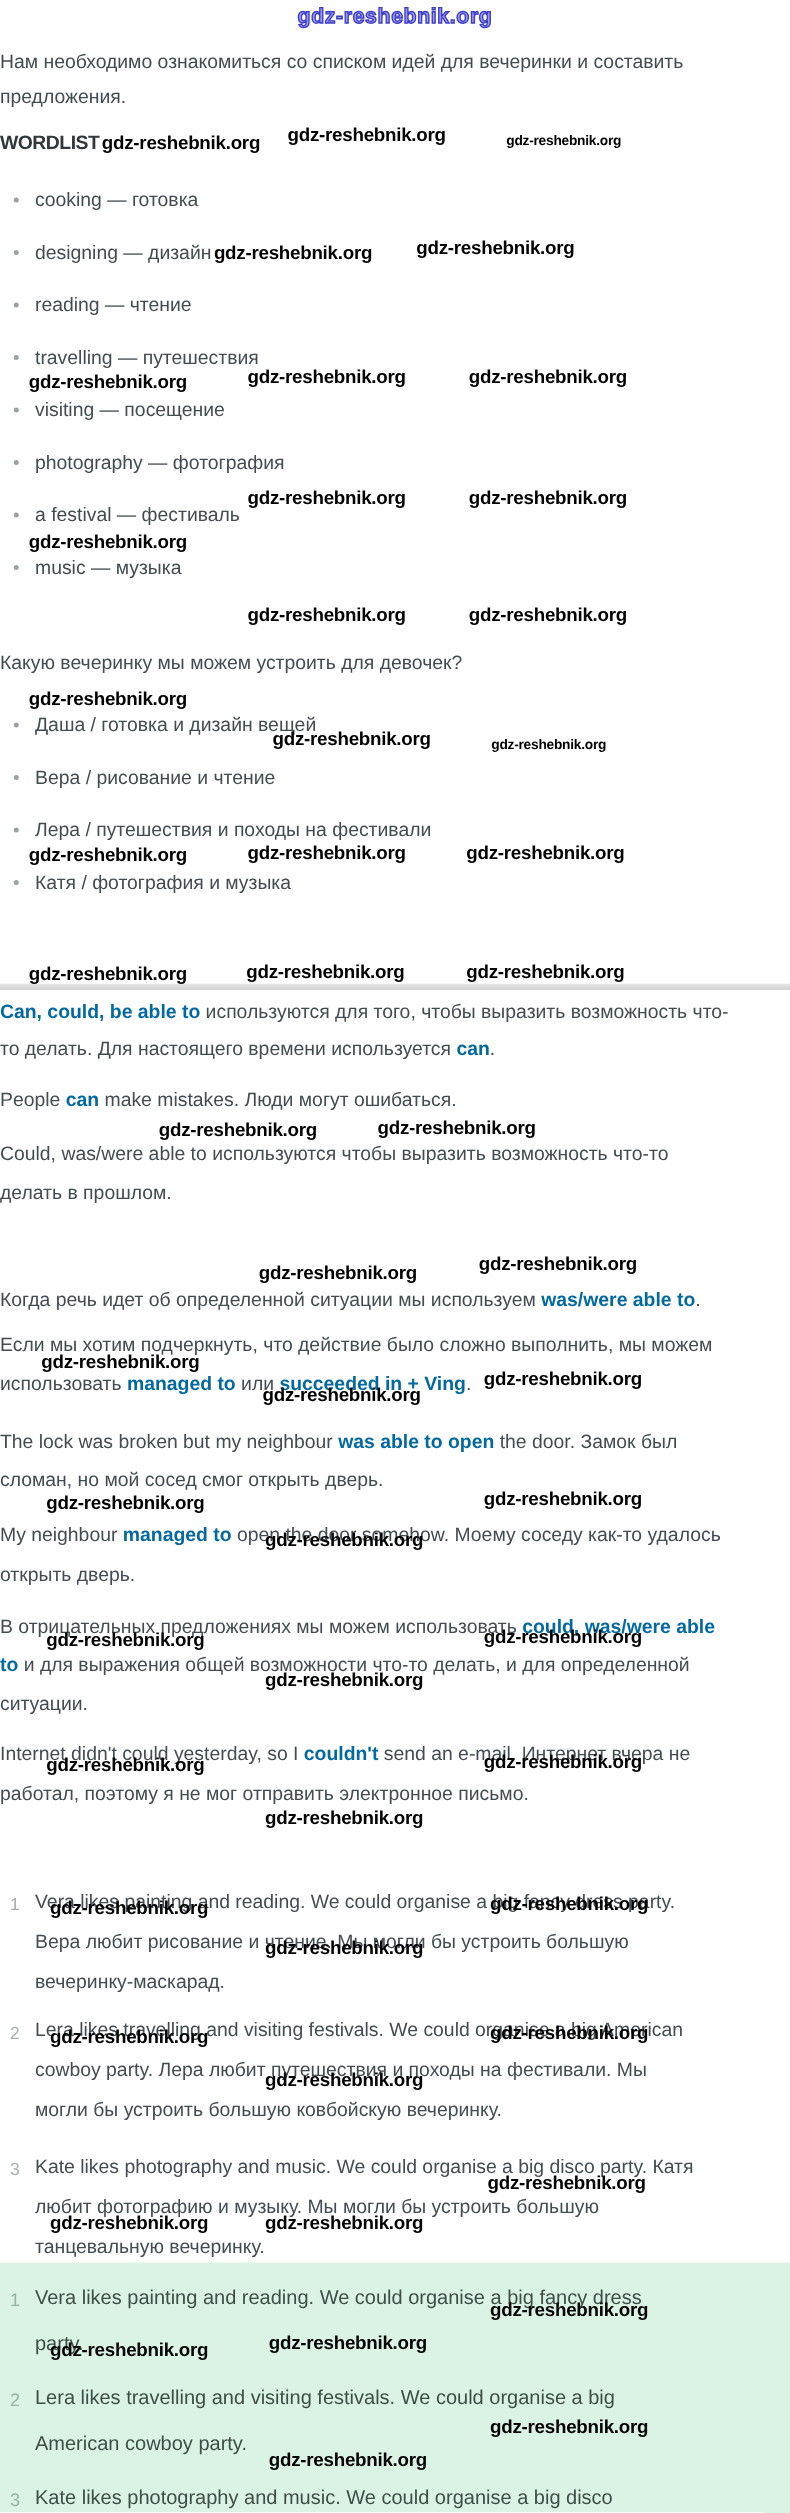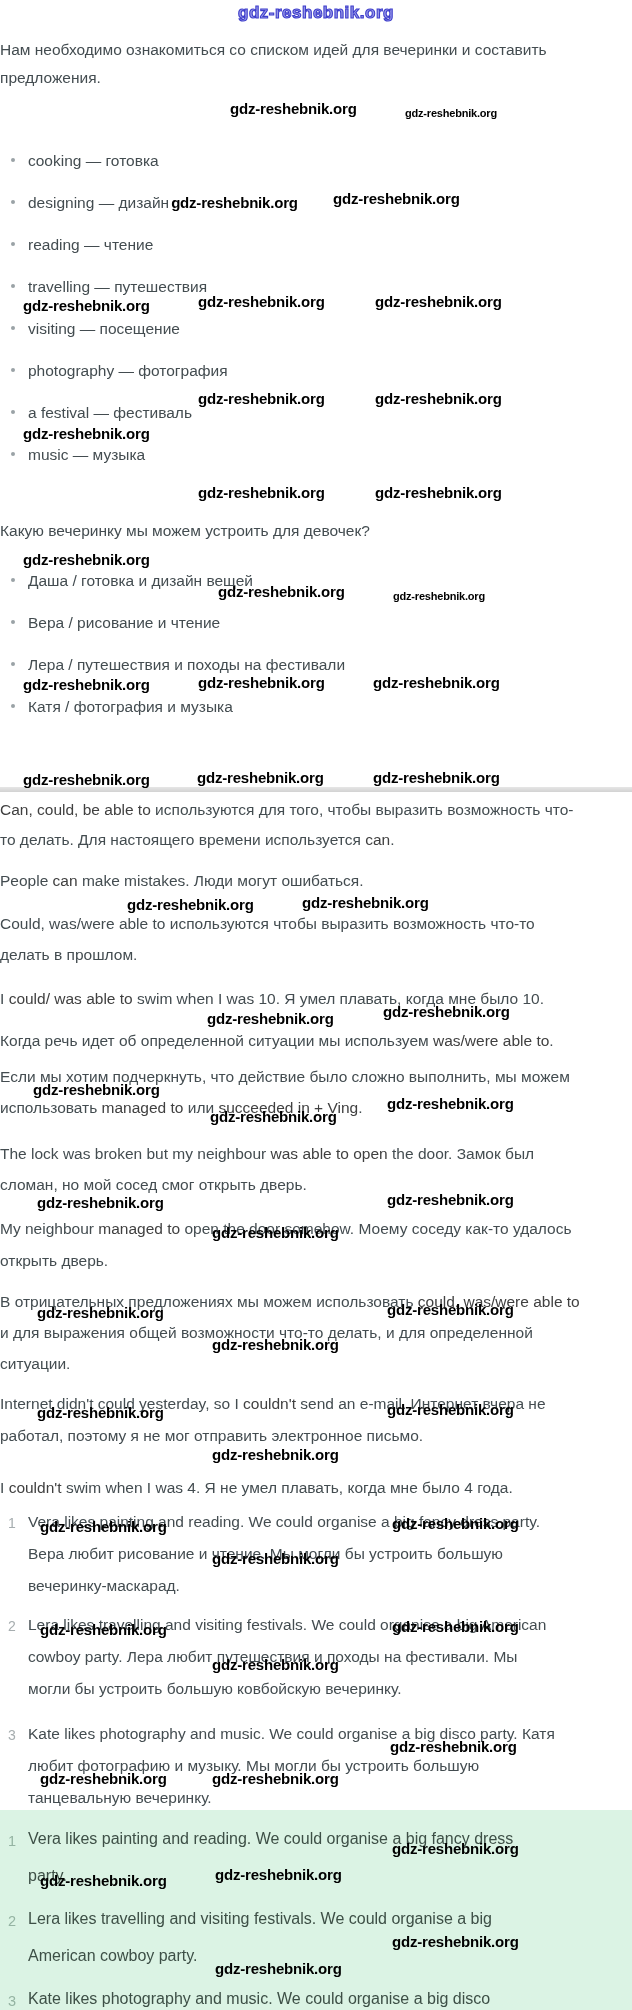--- a/index.html
+++ b/index.html
@@ -1,21 +1,21 @@
 <!DOCTYPE html>
 <html><head>
 <meta charset="utf-8">
 <style>
   html,body{margin:0;padding:0;background:#fff;}
   .page{position:relative;width:632px;height:2010px;overflow:hidden;background:#fff;
         font-family:"Liberation Sans",sans-serif;color:#434c50;font-size:15.5px;}
   .blk{position:absolute;left:0;width:584px;line-height:30px;margin:0;}
   .lh31{line-height:31px;}
   .lh32{line-height:32px;}
-  b{font-weight:400;color:#404040;}
+  b{font-weight:700;color:#0369a1;}
   
   .logo{position:absolute;top:3px;left:0;width:100%;text-align:center;
         font-size:17px;font-weight:700;letter-spacing:.5px;color:#9a9ae8;
         -webkit-text-stroke:1.1px #3d3dcb;}
   
   .wm{position:absolute;font-style:normal;font-weight:700;font-size:15px;line-height:18px;
       letter-spacing:-.2px;color:#000;white-space:nowrap;}
   .wm.sm{font-size:11px;}
   .wmi{font-style:normal;font-weight:700;font-size:15px;color:#000;letter-spacing:-.2px;margin-left:2px;}
   .wl{font-weight:800;letter-spacing:-.4px;color:#31383c;}
@@ -40,20 +40,23 @@
 </style>
 </head>
 <body>
 
 <div class="page">
 
   <div class="logo">gdz-reshebnik.org</div>
 
   <p class="blk" style="top:36px;line-height:28px">Нам необходимо ознакомиться со списком идей для вечеринки и составить предложения.</p>
 
+  <div class="blk" style="top:100px">
+    <b class="wl">WORDLIST</b><i class="wmi">gdz-reshebnik.org</i>
+  </div>
 
   <ul class="blk blist" style="top:146px">
     <li><span>cooking — готовка</span></li>
     <li><span>designing — дизайн</span><i class="wmi">gdz-reshebnik.org</i></li>
     <li><span>reading — чтение</span></li>
     <li><span>travelling — путешествия</span></li>
     <li><span>visiting — посещение</span></li>
     <li><span>photography — фотография</span></li>
     <li><span>a festival — фестиваль</span></li>
     <li><span>music — музыка</span></li>
@@ -70,35 +73,33 @@
 
 
   <div class="divider" style="top:787px"></div>
 
   <p class="blk" style="top:795px"><b>Can, could, be able to</b><span> используются для того, чтобы выразить возможность что-то делать. Для настоящего времени используется </span><b>can</b><span>.</span></p>
 
   <p class="blk" style="top:866px"><span>People </span><b>can</b><span> make mistakes. Люди могут ошибаться.</span></p>
 
   <p class="blk lh31" style="top:908px"><span>Could, was/were able to используются чтобы выразить возможность что-то делать в прошлом.</span></p>
 
-  <p class="blk" style="top:984px"><span>I </span><b>could/ was able to</b><span> swim when I was 10. Я умел плавать, когда мне было 10.</span></p>
 
   <p class="blk" style="top:1026px"><span>Когда речь идет об определенной ситуации мы используем </span><b>was/were able to</b><span>.</span></p>
 
   <p class="blk lh31" style="top:1061px"><span>Если мы хотим подчеркнуть, что действие было сложно выполнить, мы можем использовать </span><b>managed to</b><span> или </span><b>succeeded in + Ving</b><span>.</span></p>
 
   <p class="blk lh32" style="top:1213px"><span>My neighbour </span><b>managed to</b><span> open the door somehow. Моему соседу как-то удалось открыть дверь.</span></p>
 
   <p class="blk lh31" style="top:1138px"><span>The lock was broken but my neighbour </span><b>was able to open</b><span> the door. Замок был сломан, но мой сосед смог открыть дверь.</span></p>
 
   <p class="blk lh31" style="top:1286px"><span>В отрицательных предложениях мы можем использовать </span><b>could, was/were able to</b><span> и для выражения общей возможности что-то делать, и для определенной ситуации.</span></p>
 
   <p class="blk lh32" style="top:1388px"><span>Internet didn't could yesterday, so I </span><b>couldn't</b><span> send an e-mail. Интернет вчера не работал, поэтому я не мог отправить электронное письмо.</span></p>
 
-  <p class="blk" style="top:1473px"><span>I </span><b>couldn't</b><span> swim when I was 4. Я не умел плавать, когда мне было 4 года.</span></p>
 
   <div class="num-item" style="top:1506px">
     <span class="num">1</span>
     <span class="txt">Vera likes painting and reading. We could organise a big fancy dress party. Вера любит рисование и чтение. Мы могли бы устроить большую вечеринку-маскарад.</span>
   </div>
   <div class="num-item" style="top:1609px">
     <span class="num">2</span>
     <span class="txt">Lera likes travelling and visiting festivals. We could organise a big American cowboy party. Лера любит путешествия и походы на фестивали. Мы могли бы устроить большую ковбойскую вечеринку.</span>
   </div>
   <div class="num-item" style="top:1718px">

